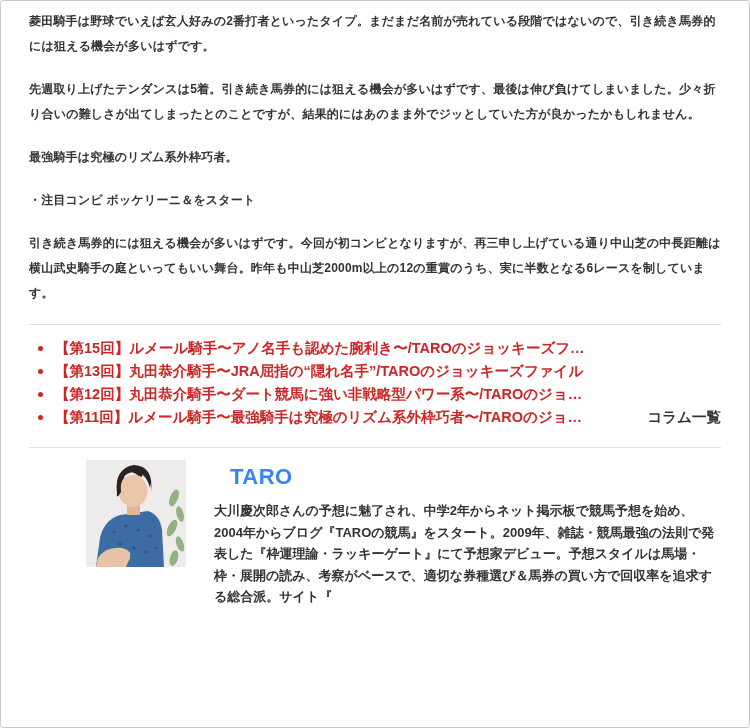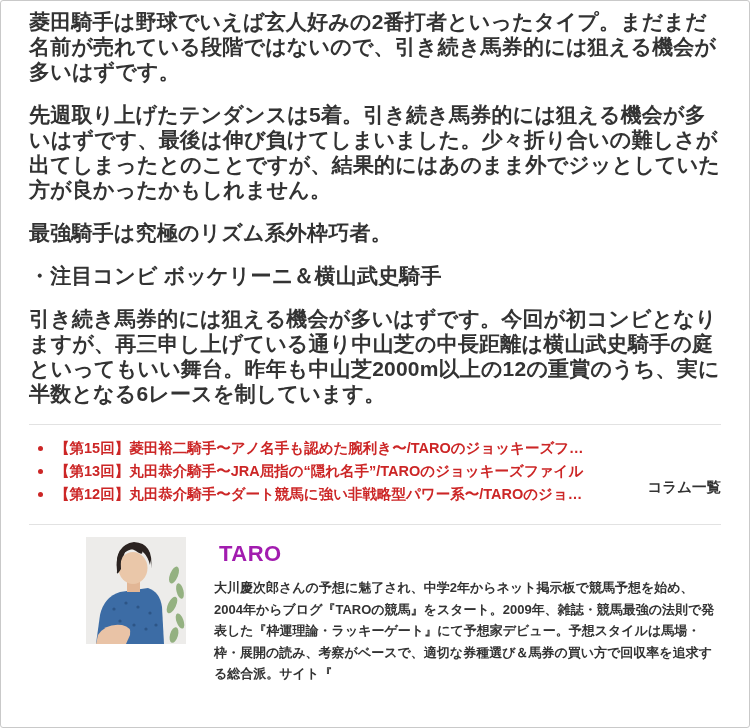--- a/index.html
+++ b/index.html
@@ -8,21 +8,21 @@
     box-sizing:border-box;
     width:750px;height:728px;
     background:#ffffff;
     border:1px solid #c9c9c9;
     border-radius:3px;
     overflow:hidden;
   }
   .article-body{padding:8px 28px 0 28px;}
   .article-body p{
     margin:0 0 18px 0;
-    font-size:21px;
+    font-size:12px;
     line-height:25px;
     color:#333333;
     font-weight:600;
     letter-spacing:.2px;
   }
   .gap-before{margin-top:36px !important;}
   .divider{
     border:none;
     border-top:1px solid #e2e2e2;
     margin:14px 28px 0 28px;
@@ -44,68 +44,69 @@
     border-radius:50%;
     background:#cc2626;
   }
   .related a{
     color:#cc2626;
     text-decoration:none;
     cursor:pointer;
   }
   .column-list{
     position:absolute;
-    right:28px;bottom:13px;
+    right:28px;bottom:6px;
     font-size:14.5px;
     font-weight:700;
     color:#333333;
     cursor:pointer;
   }
   .profile{
     display:flex;
     padding:12px 28px 0 85px;
     gap:28px;
   }
   .photo{flex:0 0 auto;width:100px;height:107px;overflow:hidden;}
   .profile-text{flex:1 1 auto;min-width:0;}
   .profile-name{
     font-size:22px;
-    color:#a21caf;
+    color:#3b82f6;
     font-weight:600;
-    margin:4px 0 10px 5px;
+    margin:4px 0 10px 16px;
     letter-spacing:.5px;
   }
   .bio{
     margin:0;
     font-size:13px;
     line-height:21.5px;
     color:#333333;
     font-weight:600;
   }
 </style>
 </head>
 <body>
 
 <div class="page">
 
   <div class="article-body">
     <p>菱田騎手は野球でいえば玄人好みの2番打者といったタイプ。まだまだ名前が売れている段階ではないので、引き続き馬券的には狙える機会が多いはずです。</p>
     <p>先週取り上げたテンダンスは5着。引き続き馬券的には狙える機会が多いはずです、最後は伸び負けてしまいました。少々折り合いの難しさが出てしまったとのことですが、結果的にはあのまま外でジッとしていた方が良かったかもしれません。</p>
     <p>最強騎手は究極のリズム系外枠巧者。</p>
-    <p>・注目コンビ ボッケリーニ＆横山武史騎手</p>
+    <p>・注目コンビ ボッケリーニ＆をスタート</p>
     <p>引き続き馬券的には狙える機会が多いはずです。今回が初コンビとなりますが、再三申し上げている通り中山芝の中長距離は横山武史騎手の庭といってもいい舞台。昨年も中山芝2000m以上の12の重賞のうち、実に半数となる6レースを制しています。</p>
   </div>
 
   <hr class="divider">
 
   <div class="related">
     <ul>
-      <li><a href="#">【第15回】菱田裕二騎手〜アノ名手も認めた腕利き〜/TAROのジョッキーズフ…</a></li>
+      <li><a href="#">【第15回】ルメール騎手〜アノ名手も認めた腕利き〜/TAROのジョッキーズフ…</a></li>
       <li><a href="#">【第13回】丸田恭介騎手〜JRA屈指の“隠れ名手”/TAROのジョッキーズファイル</a></li>
       <li><a href="#">【第12回】丸田恭介騎手〜ダート競馬に強い非戦略型パワー系〜/TAROのジョ…</a></li>
+      <li><a href="#">【第11回】ルメール騎手〜最強騎手は究極のリズム系外枠巧者〜/TAROのジョ…</a></li>
     </ul>
     <div class="column-list">コラム一覧</div>
   </div>
 
   <hr class="divider">
 
   <div class="profile">
     <div class="photo">
       <svg width="100" height="107" viewBox="0 0 100 107" xmlns="http://www.w3.org/2000/svg">
         <rect width="100" height="107" fill="#edeceา"></rect>

